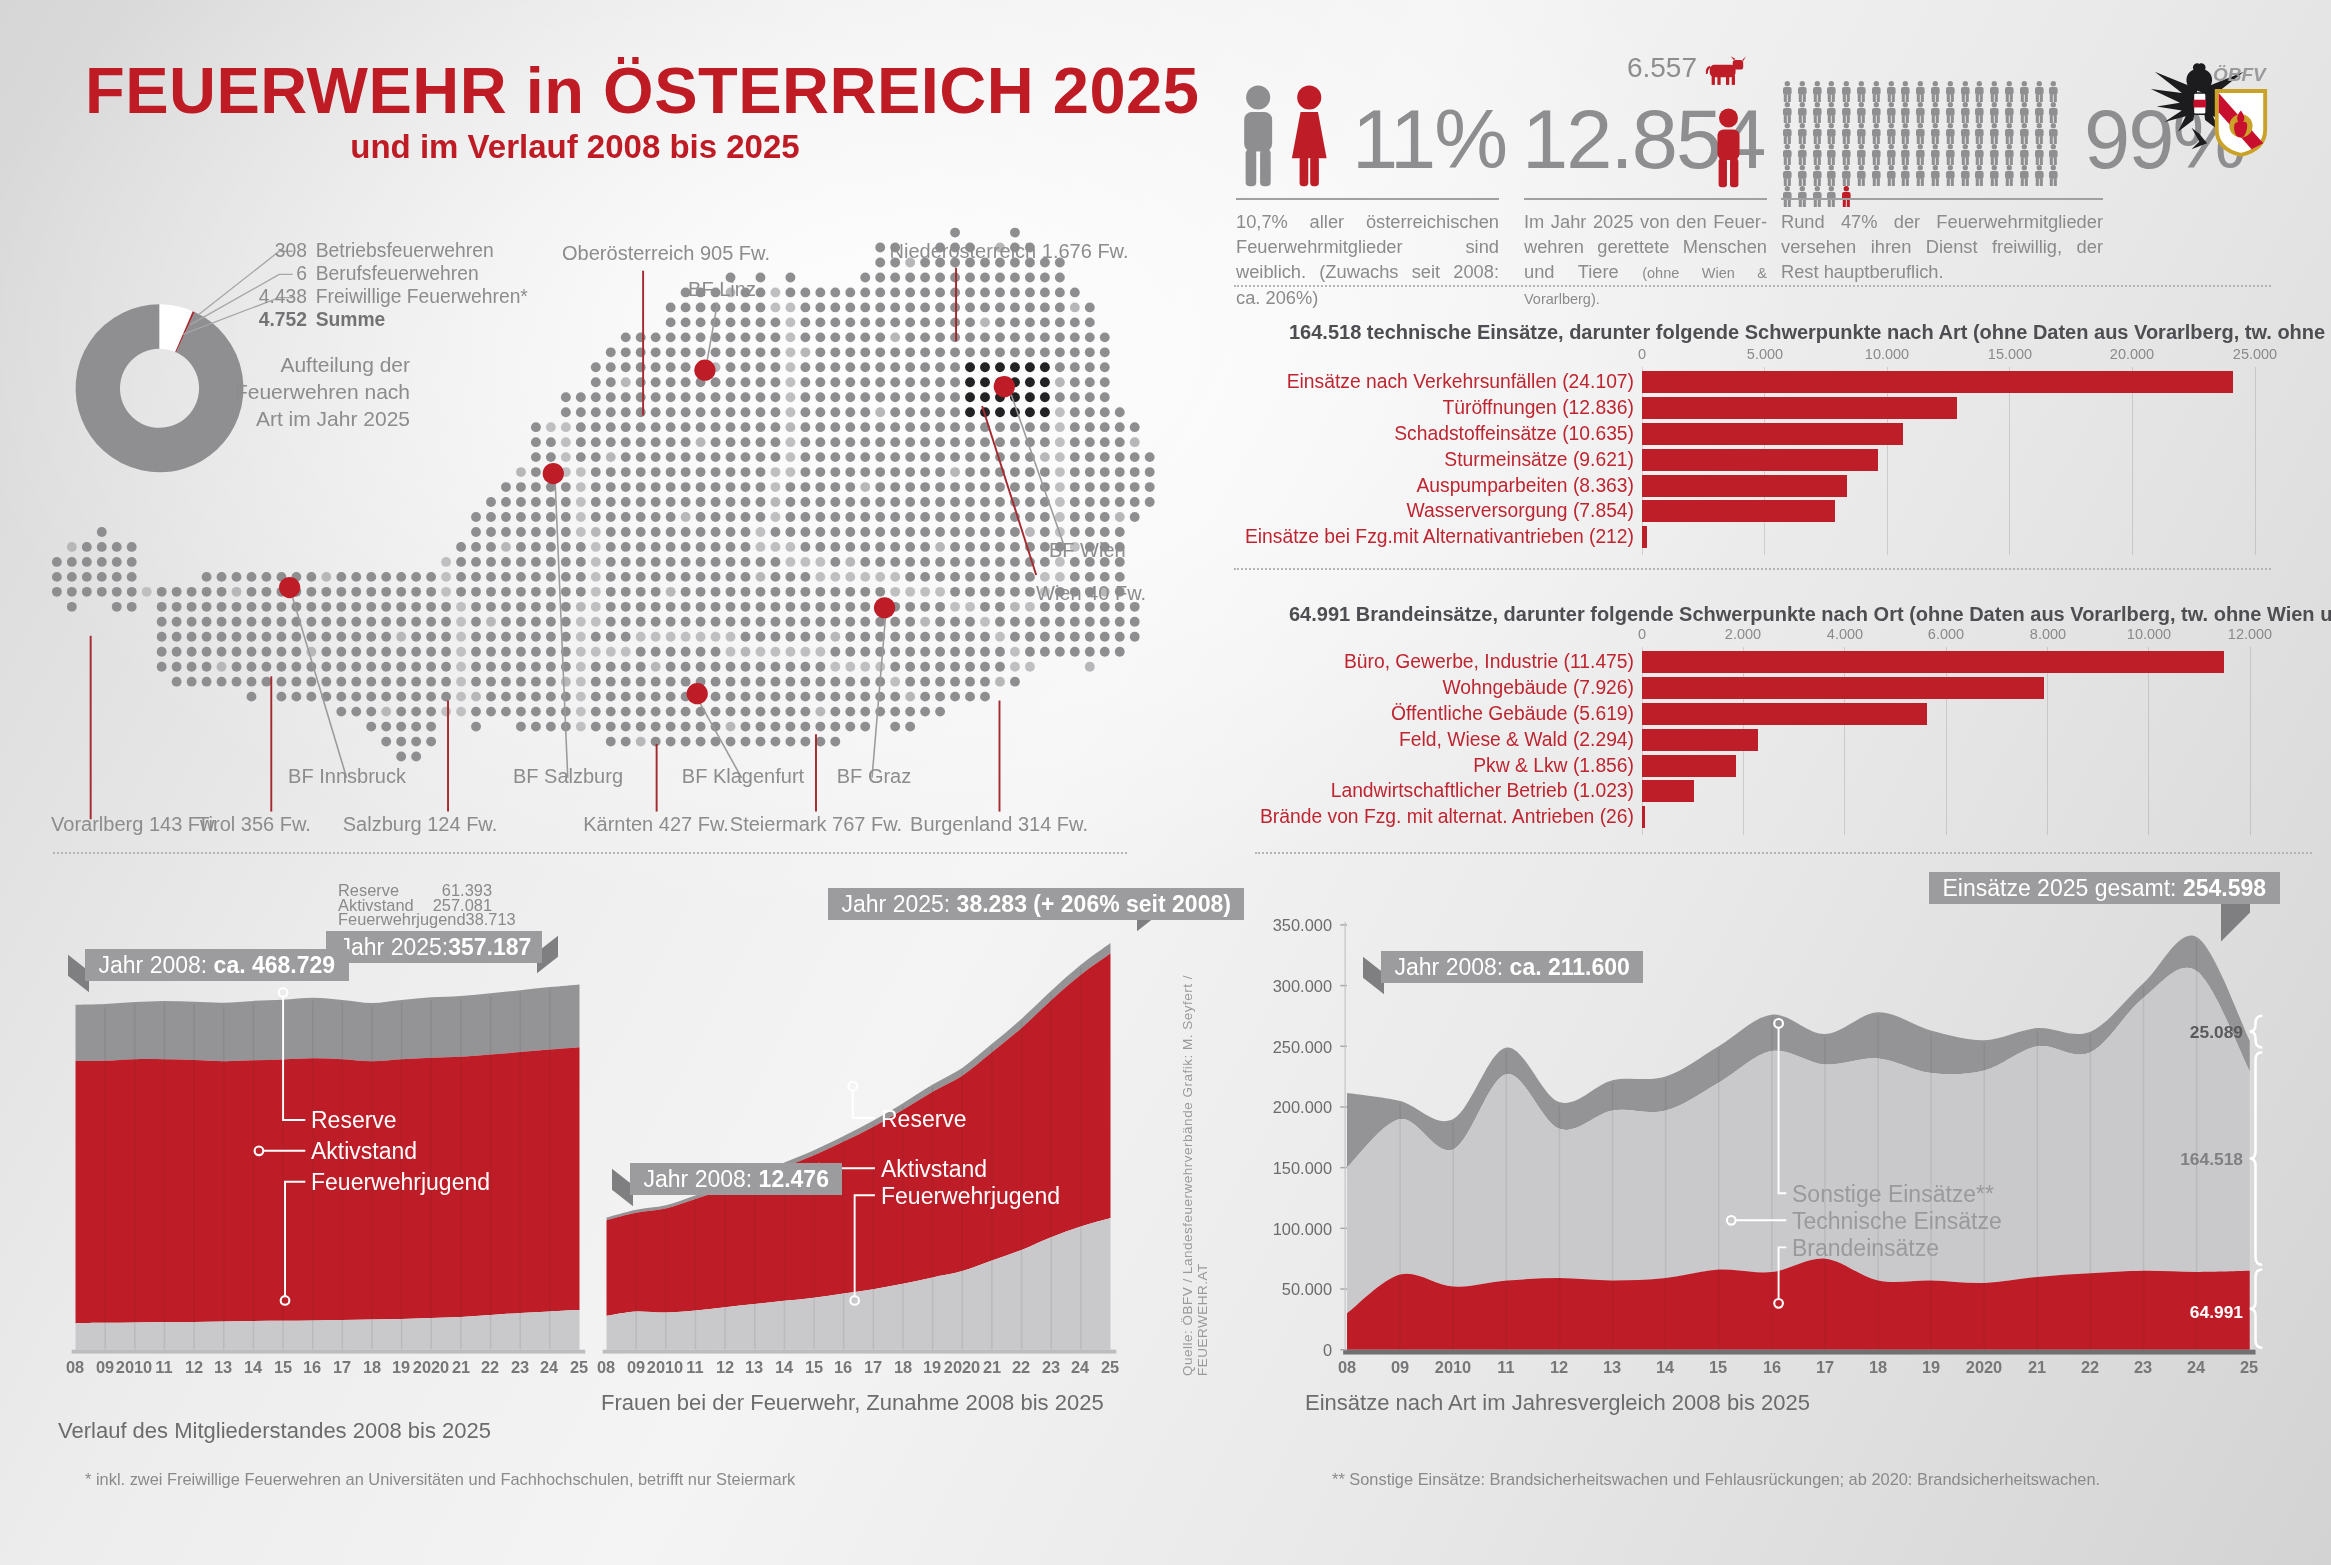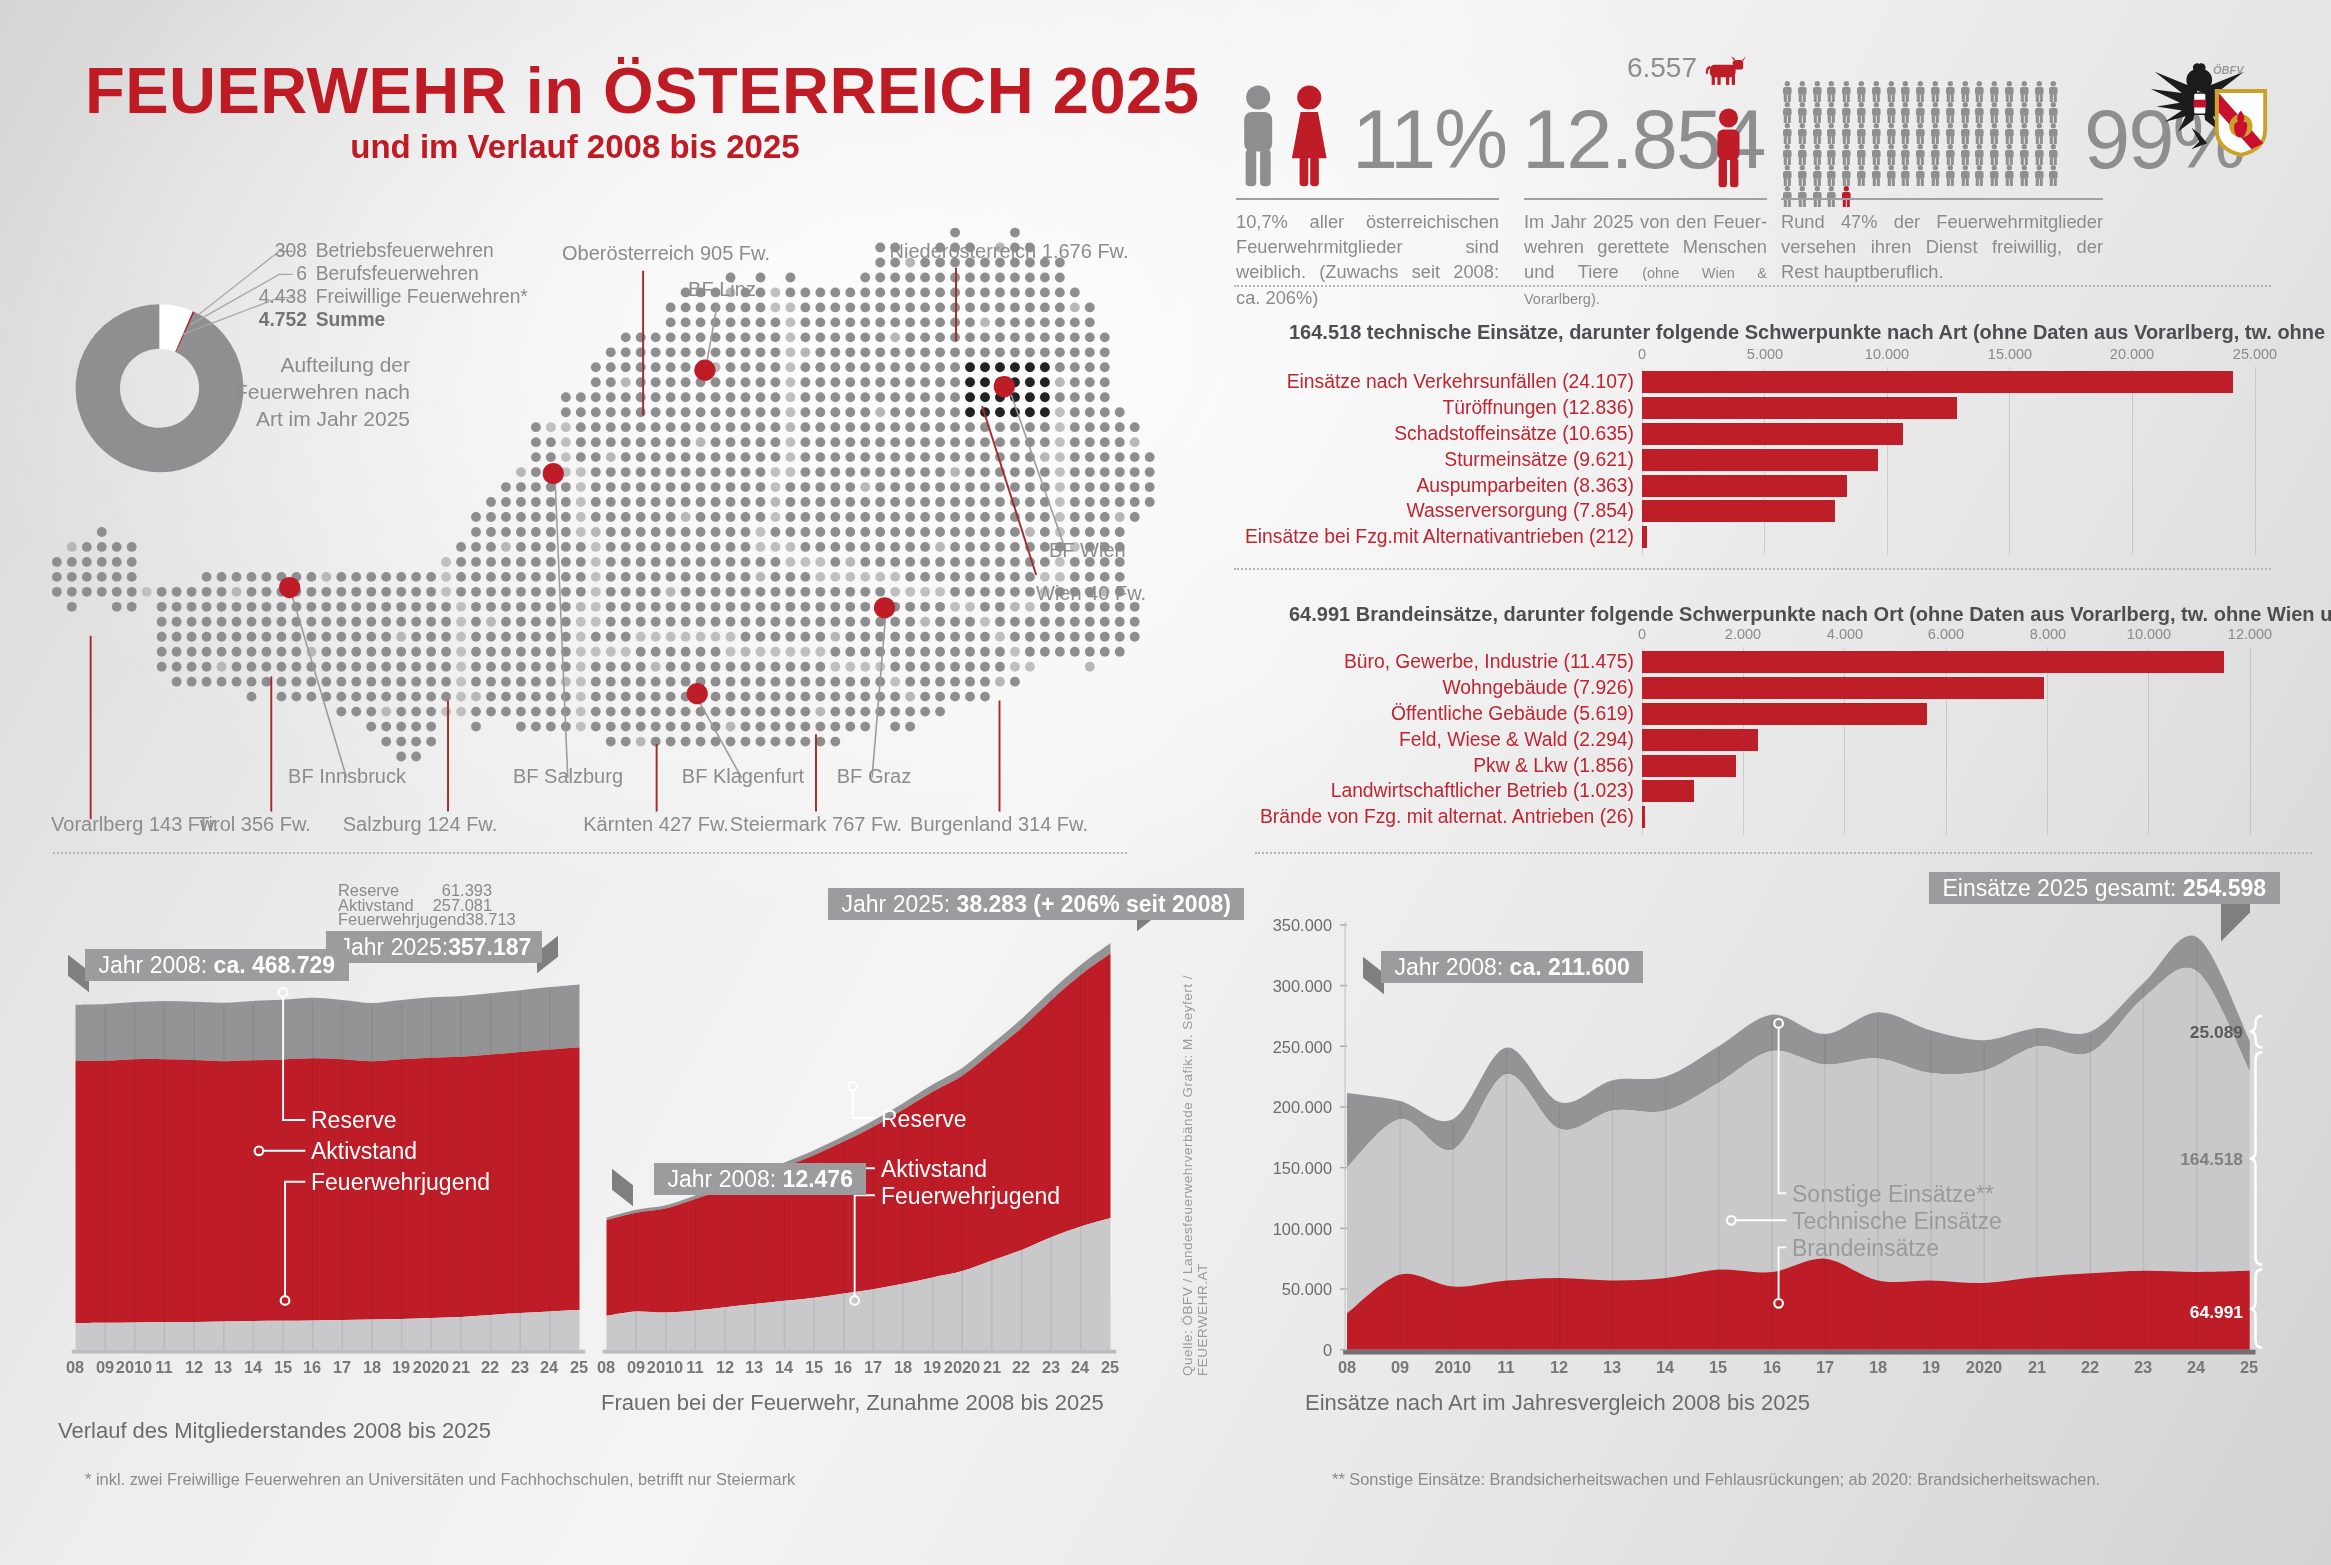--- a/index.html
+++ b/index.html
@@ -45,21 +45,21 @@
   .callout{position:absolute;font-size:23px;white-space:nowrap;z-index:7;}
   .callout.white{color:#ffffff;}
   .callout.gray{color:#9a9a9c;}
   .yearlab{position:absolute;width:44px;text-align:center;font-size:16.4px;font-weight:bold;color:#77777a;}
   .ylab{position:absolute;font-size:16.4px;color:#6b6b6d;text-align:right;width:77px;}
   .edgeval{position:absolute;font-size:17.4px;font-weight:bold;white-space:nowrap;}
   .chartcap{position:absolute;font-size:22px;color:#6c6c6e;}
   .breakrow{display:flex;justify-content:space-between;font-size:16.4px;color:#8a8a8c;line-height:14.5px;}
   .footnote{position:absolute;font-size:16.4px;color:#8a8a8c;}
   .vsource{position:absolute;font-size:13.5px;color:#9a9a9c;writing-mode:vertical-rl;transform:rotate(180deg);letter-spacing:0.5px;}
-  .obfv{position:absolute;font-size:11px;font-weight:bold;font-style:italic;color:#9a9a9c;}
+  .obfv{position:absolute;font-size:19px;font-weight:bold;font-style:italic;color:#9a9a9c;}
 </style>
 </head>
 <body>
 
 <div class="canvas">
 
   <div class="abs title">FEUERWEHR in ÖSTERREICH 2025</div>
   <div class="abs subtitle">und im Verlauf 2008 bis 2025</div>
 
   <div class="abs" style="left:1236px;top:85px;">
@@ -2673,21 +2673,21 @@
   <div class="ribbon" style="left:85px;top:949px;">
     <span>Jahr 2008:</span>&nbsp;<b>ca. 468.729</b>
   </div>
   <div class="fold" style="left:68px;top:963px;transform:skewY(38deg);"></div>
   <div class="abs chartcap" style="left:58px;top:1390px;margin-top:28px;">Verlauf des Mitgliederstandes 2008 bis 2025</div>
 
   <div class="ribbon" style="left:828px;top:888px;">
     <span>Jahr 2025:</span>&nbsp;<b>38.283 (+ 206% seit 2008)</b>
   </div>
   <div class="fold" style="left:1137px;top:902px;transform:skewY(-38deg);"></div>
-  <div class="ribbon" style="left:654px;top:1163px;">
+  <div class="ribbon" style="left:630px;top:1163px;">
     <span>Jahr 2008:</span>&nbsp;<b>12.476</b>
   </div>
   <div class="fold" style="left:612px;top:1177px;transform:skewY(38deg);"></div>
   <div class="abs chartcap" style="left:601px;top:1390px;">Frauen bei der Feuerwehr, Zunahme 2008 bis 2025</div>
   <div class="vsource" style="left:1180px;top:922px;height:454px;">Quelle: ÖBFV / Landesfeuerwehrverbände   Grafik: M. Seyfert / FEUERWEHR.AT</div>
 
   <div class="ribbon" style="left:1929px;top:872px;">
     <span>Einsätze 2025 gesamt:</span>&nbsp;<b>254.598</b>
   </div>
   <div class="fold" style="left:2221px;top:888px;width:29px;height:39px;transform:skewY(-45deg);"></div>

